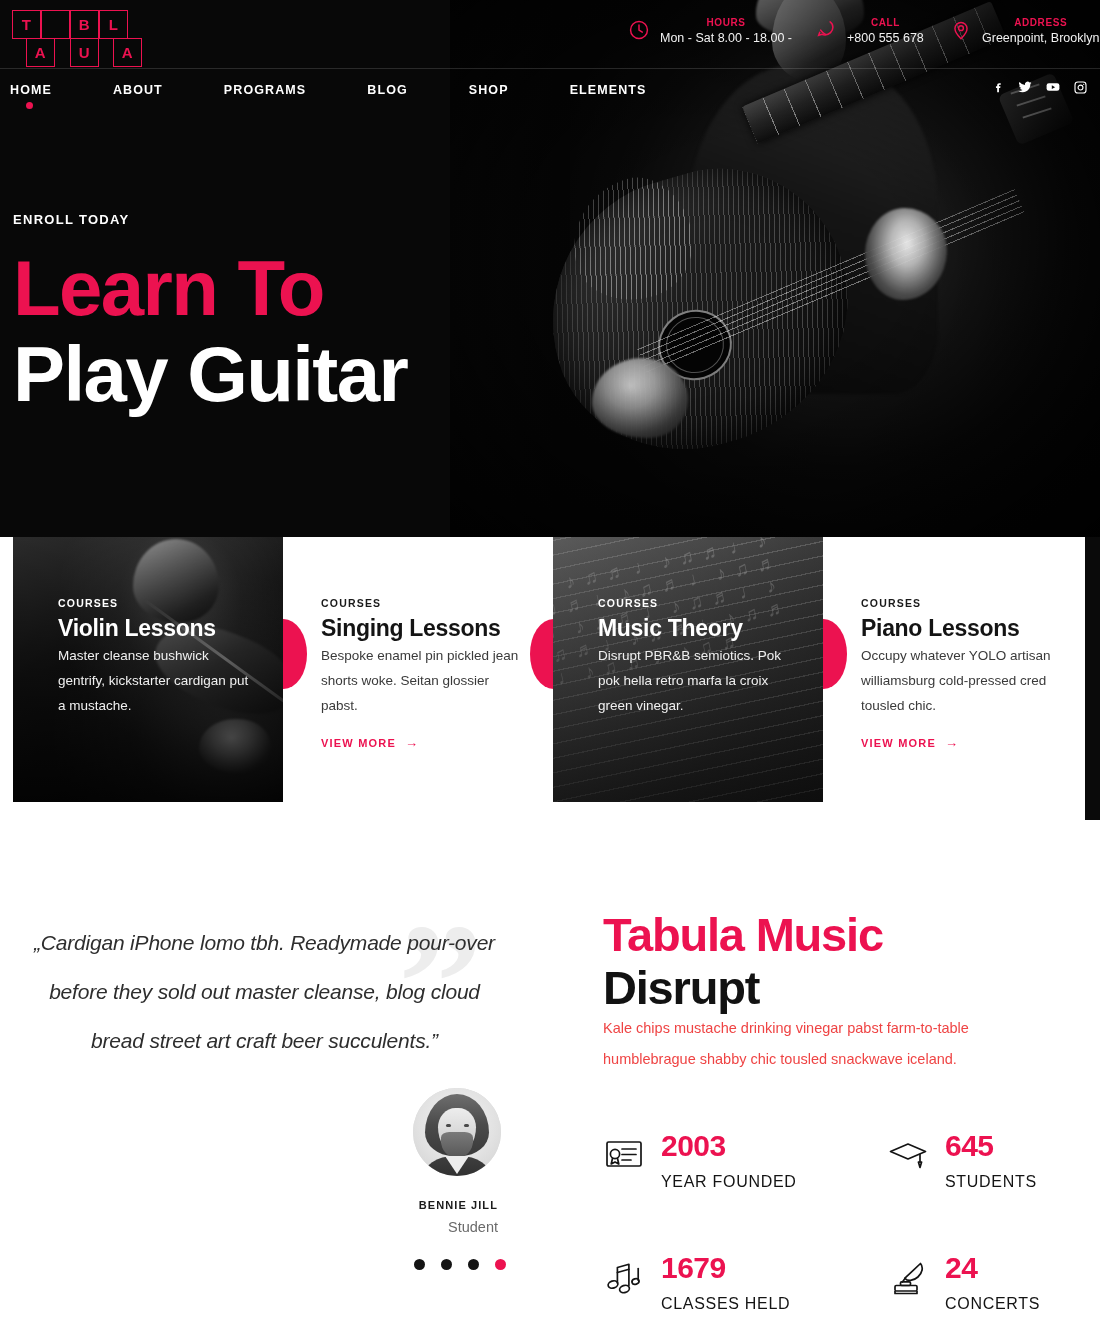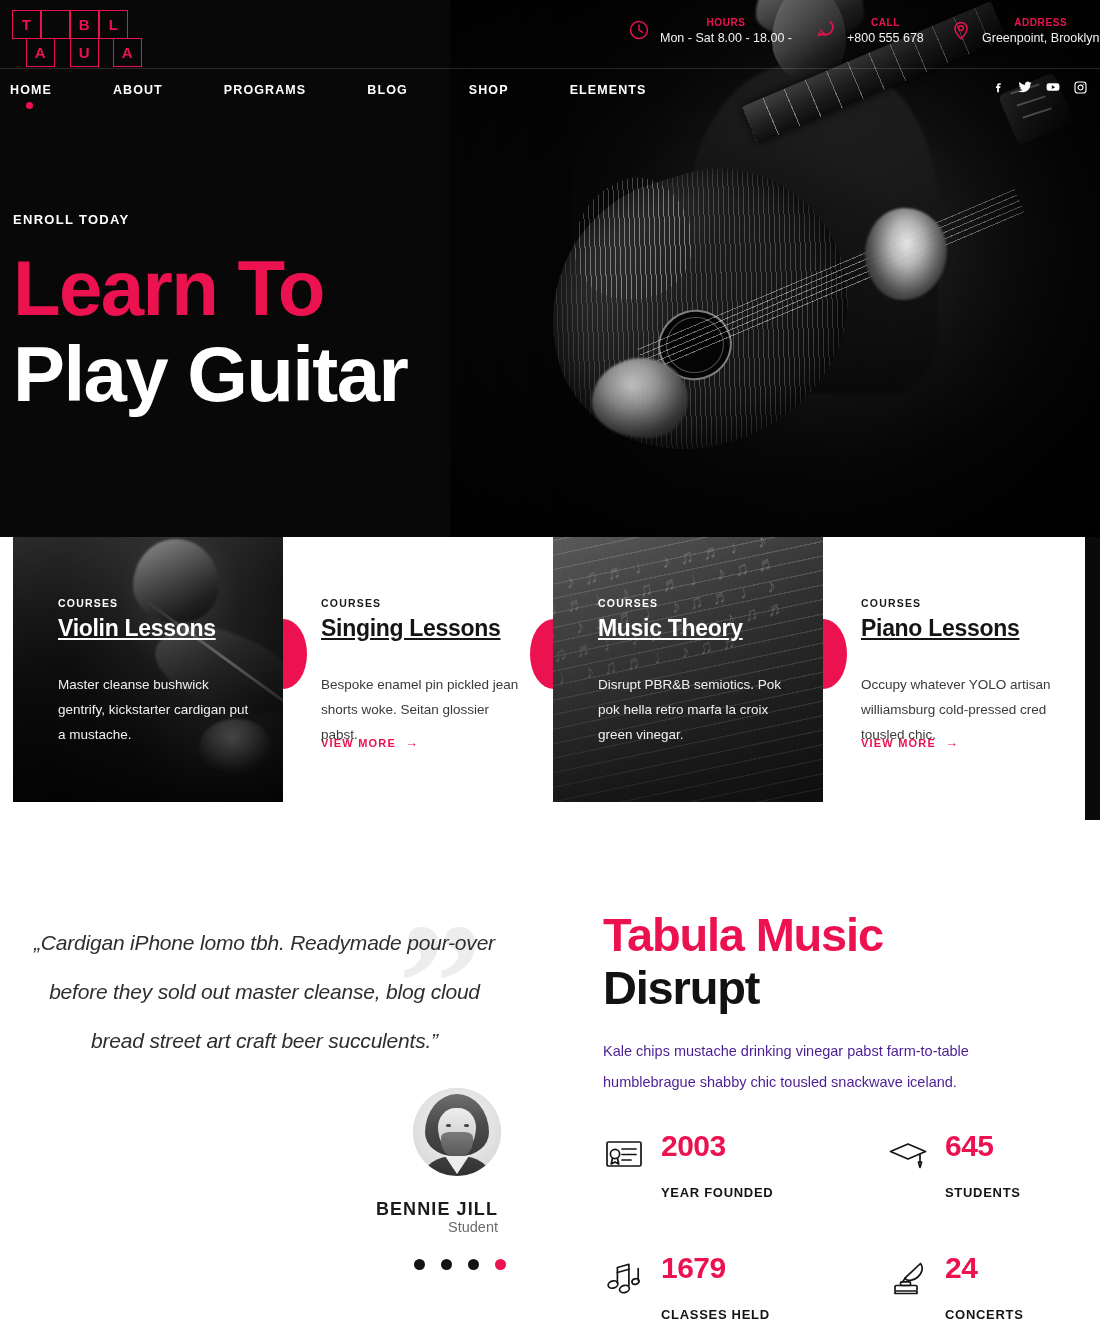--- a/index.html
+++ b/index.html
@@ -472,22 +472,21 @@
     font-size: 10.5px;
     font-weight: 700;
     letter-spacing: 1.2px;
     text-transform: uppercase;
     margin-bottom: 6px;
   }
   .card-title {
     font-size: 23px;
     font-weight: 700;
     letter-spacing: -0.3px;
-    margin-bottom: 30px;
-    text-decoration: underline;
+    margin-bottom: 1px;
   }
   .card-desc {
     font-size: 13.5px;
     line-height: 25px;
     font-weight: 400;
     max-width: 200px;
   }
   .card-more {
     position: absolute;
     left: 45px; bottom: 52px;
@@ -592,21 +591,21 @@
     position: absolute;
     left: 32px; top: 68px;
     width: 24px; height: 18px;
     background: #ededed;
     clip-path: polygon(0 0, 100% 0, 50% 100%);
   }
   .testi-name {
     position: absolute;
     right: 602px; top: 1199px;
     color: #1b1b1b;
-    font-size: 18px;
+    font-size: 11px;
     font-weight: 700;
     letter-spacing: 1.1px;
     text-transform: uppercase;
     text-align: right;
     z-index: 5;
   }
   .testi-role {
     position: absolute;
     right: 602px; top: 1219px;
     color: #6a6a6a;
@@ -645,22 +644,21 @@
   }
   .about-h2 {
     color: #121212;
     font-size: 47px;
     font-weight: 700;
     line-height: 1.06;
     letter-spacing: -1.2px;
     margin-top: 3px;
   }
   .about-desc {
-    margin-top: 23px;
-    color: #4c1d95;
+    color: #ef4444;
     font-size: 14.5px;
     line-height: 31px;
     width: 420px;
   }
 
   .stats {
     position: absolute;
     left: 603px; top: 311px;
     width: 460px;
     display: grid;
@@ -676,25 +674,25 @@
   }
   .stat-num {
     color: #ec1250;
     font-size: 30px;
     font-weight: 700;
     line-height: 1;
     letter-spacing: -0.5px;
   }
   .stat-label {
     color: #141414;
-    font-size: 13px;
-    font-weight: 700;
+    font-size: 16px;
+    font-weight: 400;
     letter-spacing: .7px;
     text-transform: uppercase;
-    margin-top: 24px;
+    margin-top: 12px;
   }
 </style>
 </head>
 <body>
 
 <div class="page">
 
   <div class="hero">
     <div class="hero-photo">
       <div class="hp-glow"></div>

